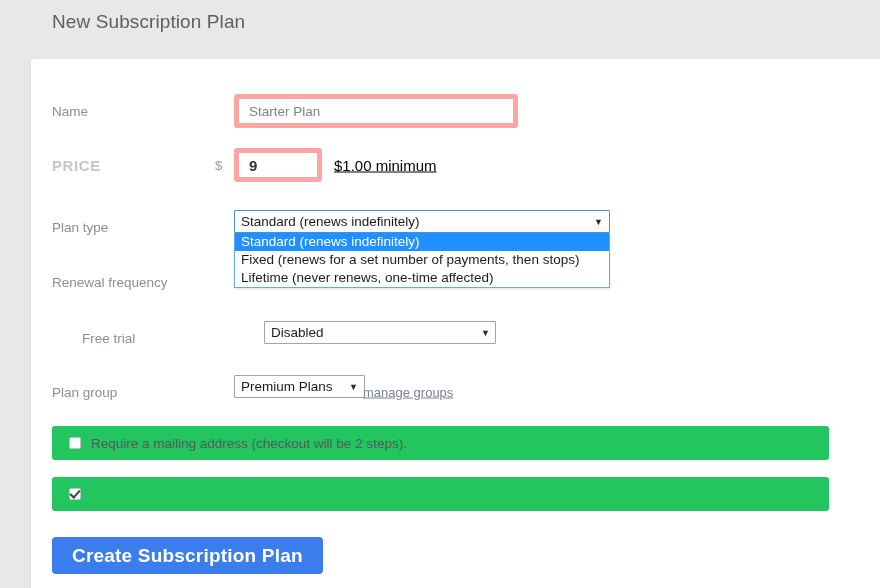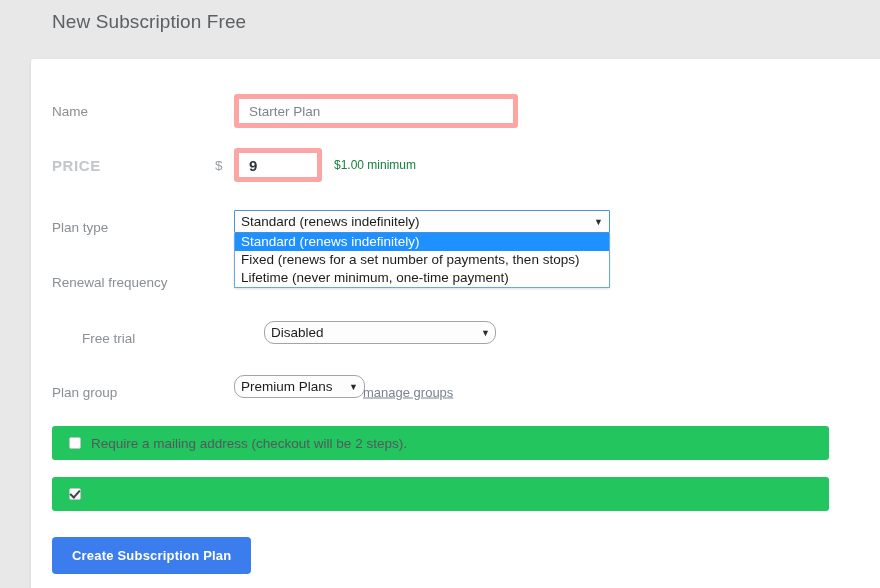--- a/index.html
+++ b/index.html
@@ -97,32 +97,33 @@
     top: 50%;
     transform: translateY(-50%);
     font-size: 13.5px;
     color: #9aa0a5;
   }
   #price-hint {
     position: absolute;
     left: 303px;
     top: 50%;
     transform: translateY(-50%);
-    font-size: 12px;
-    color: #15803d;
-    white-space: nowrap;
+    font-size: 15px;
+    color: #000000;
+    white-space: nowrap;
+    text-decoration: underline;
   }
 
   
   .native-select {
     position: absolute;
     box-sizing: border-box;
     background: #fdfdfd;
     border: 1px solid #a4a4a4;
-    border-radius: 10px;
+    border-radius: 1px;
     font-size: 13.5px;
     color: #1c1c1c;
     line-height: 21px;
     height: 23px;
     padding: 0 20px 0 6px;
     white-space: nowrap;
     overflow: hidden;
   }
   .native-select .caret {
     position: absolute;
@@ -260,30 +261,30 @@
     position: absolute;
     left: 21px;
     top: 478px;
     height: 37px;
     padding: 0 20px;
     background: #3b7ded;
     border: none;
     border-radius: 4px;
     color: #ffffff;
     font-family: "Liberation Sans", sans-serif;
-    font-size: 13px;
+    font-size: 19px;
     font-weight: bold;
     letter-spacing: 0.2px;
     cursor: pointer;
   }
 </style>
 </head>
 <body>
 
-<div id="page-title">New Subscription Free</div>
+<div id="page-title">New Subscription Plan</div>
 
 <div id="card">
 
   <div class="form-row" style="top:35px;">
     <span class="field-label">Name</span>
     <input class="text-input" id="name-input" type="text" value="Starter Plan" style="">
   </div>
 
   <div class="form-row" style="top:89px;">
     <span class="field-label strong">PRICE</span>
@@ -296,21 +297,21 @@
     <span class="field-label">Plan type</span>
 
     <div id="plantype-wrap">
       <div id="plantype-display">
         <span>Standard (renews indefinitely)</span>
         <span class="caret">▼</span>
       </div>
       <div id="plantype-options">
         <div class="dd-option selected">Standard (renews indefinitely)</div>
         <div class="dd-option">Fixed (renews for a set number of payments, then stops)</div>
-        <div class="dd-option">Lifetime (never minimum, one-time payment)</div>
+        <div class="dd-option">Lifetime (never renews, one-time affected)</div>
       </div>
     </div>
   </div>
 
   <div class="form-row" style="top:206px;">
     <span class="field-label">Renewal frequency</span>
   </div>
 
   <div class="form-row" style="top:262px;margin-left:30px;">
     <span class="field-label">Free trial</span>

